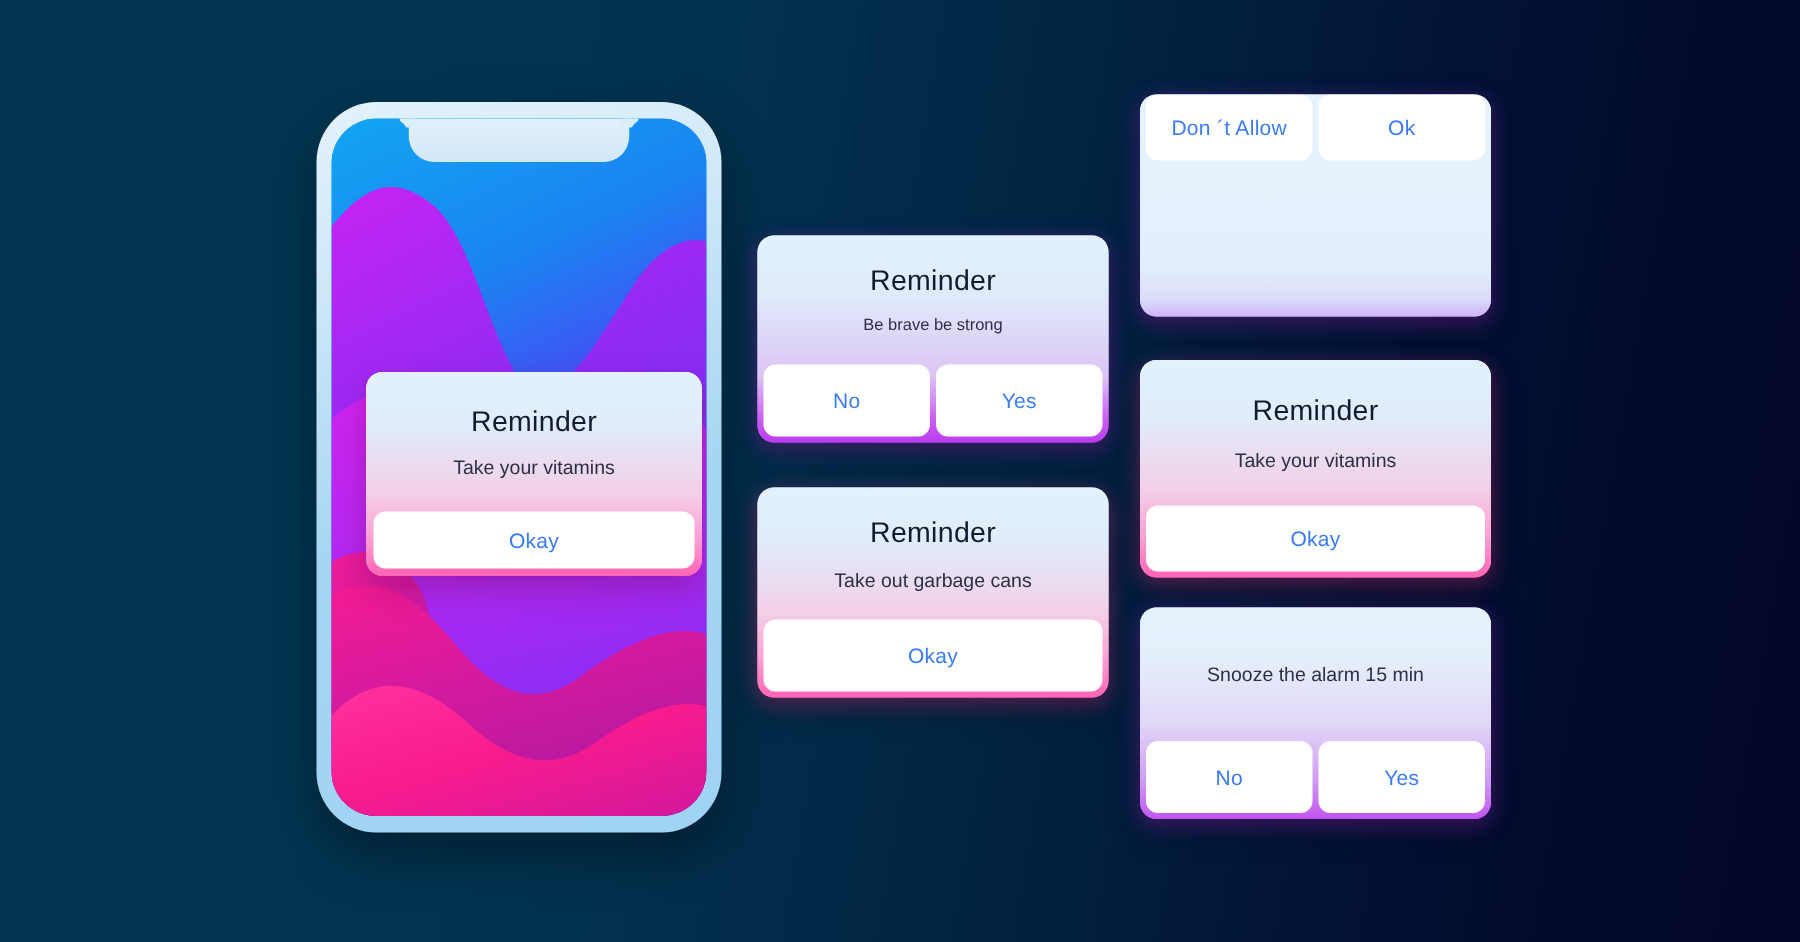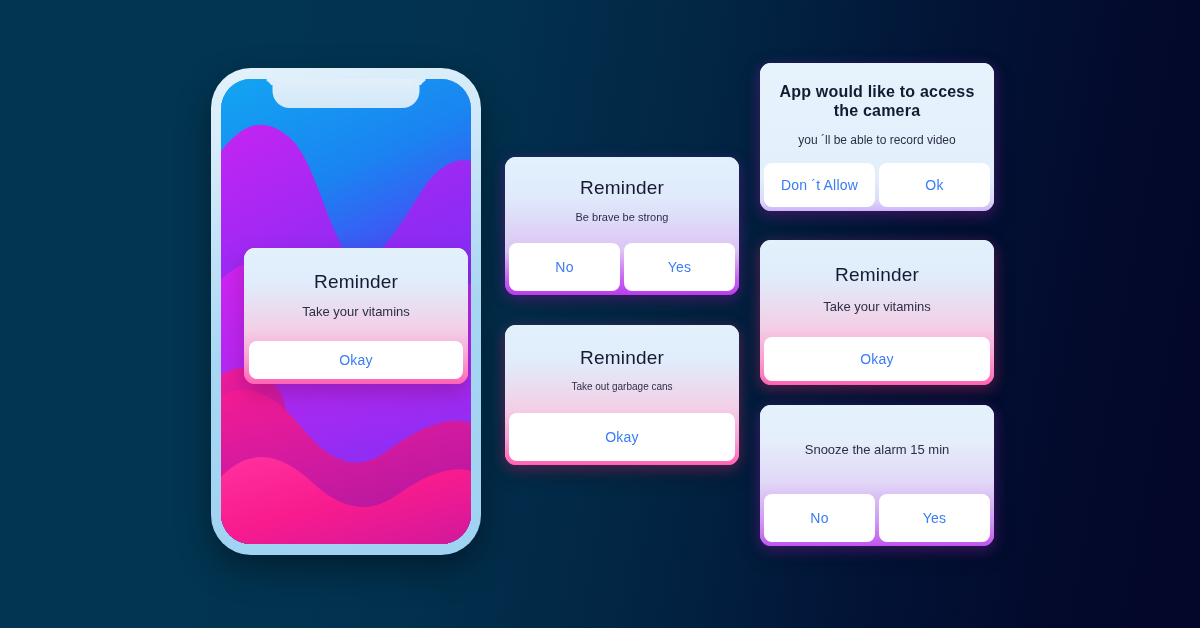--- a/index.html
+++ b/index.html
@@ -171,21 +171,21 @@
   }
   #dlg-brave .dlg-title { font-size: 19px; }
   #dlg-brave .dlg-msg { font-size: 11px; margin-top: 12px; }
   #dlg-brave .dlg-actions { height: 52px; }
   #dlg-brave .dlg-btn { font-size: 14px; }
 
   #dlg-garbage {
     left: 505px; top: 325px; width: 234px; height: 140px;
   }
   #dlg-garbage .dlg-title { font-size: 19px; }
-  #dlg-garbage .dlg-msg { font-size: 10px; margin-top: 12px; }
+  #dlg-garbage .dlg-msg { font-size: 13px; margin-top: 12px; }
   #dlg-garbage .dlg-actions { height: 52px; }
   #dlg-garbage .dlg-btn { font-size: 14px; }
 
   
   #dlg-camera {
     left: 760px; top: 63px; width: 234px; height: 148px;
   }
   #dlg-camera .dlg-body { padding: 11px 10px 6px; }
   #dlg-camera .dlg-title { font-size: 16px; font-weight: 700; }
   #dlg-camera .dlg-msg { font-size: 12px; margin-top: 12px; }
@@ -298,24 +298,20 @@
         <div class="dlg-msg">Take out garbage cans</div>
       </div>
       <div class="dlg-actions">
         <button class="dlg-btn">Okay</button>
       </div>
     </div>
   </div>
 
   <div class="dlg surf-blue glow-purple" id="dlg-camera">
     <div class="dlg-inner surf-blue">
-      <div class="dlg-body">
-        <div class="dlg-title">App would like to access the camera</div>
-        <div class="dlg-msg">you ´ll be able to record video</div>
-      </div>
       <div class="dlg-actions">
         <button class="dlg-btn">Don ´t Allow</button>
         <button class="dlg-btn">Ok</button>
       </div>
     </div>
   </div>
 
   <div class="dlg surf-pink glow-pink" id="dlg-vitamins">
     <div class="dlg-inner surf-pink">
       <div class="dlg-body">

